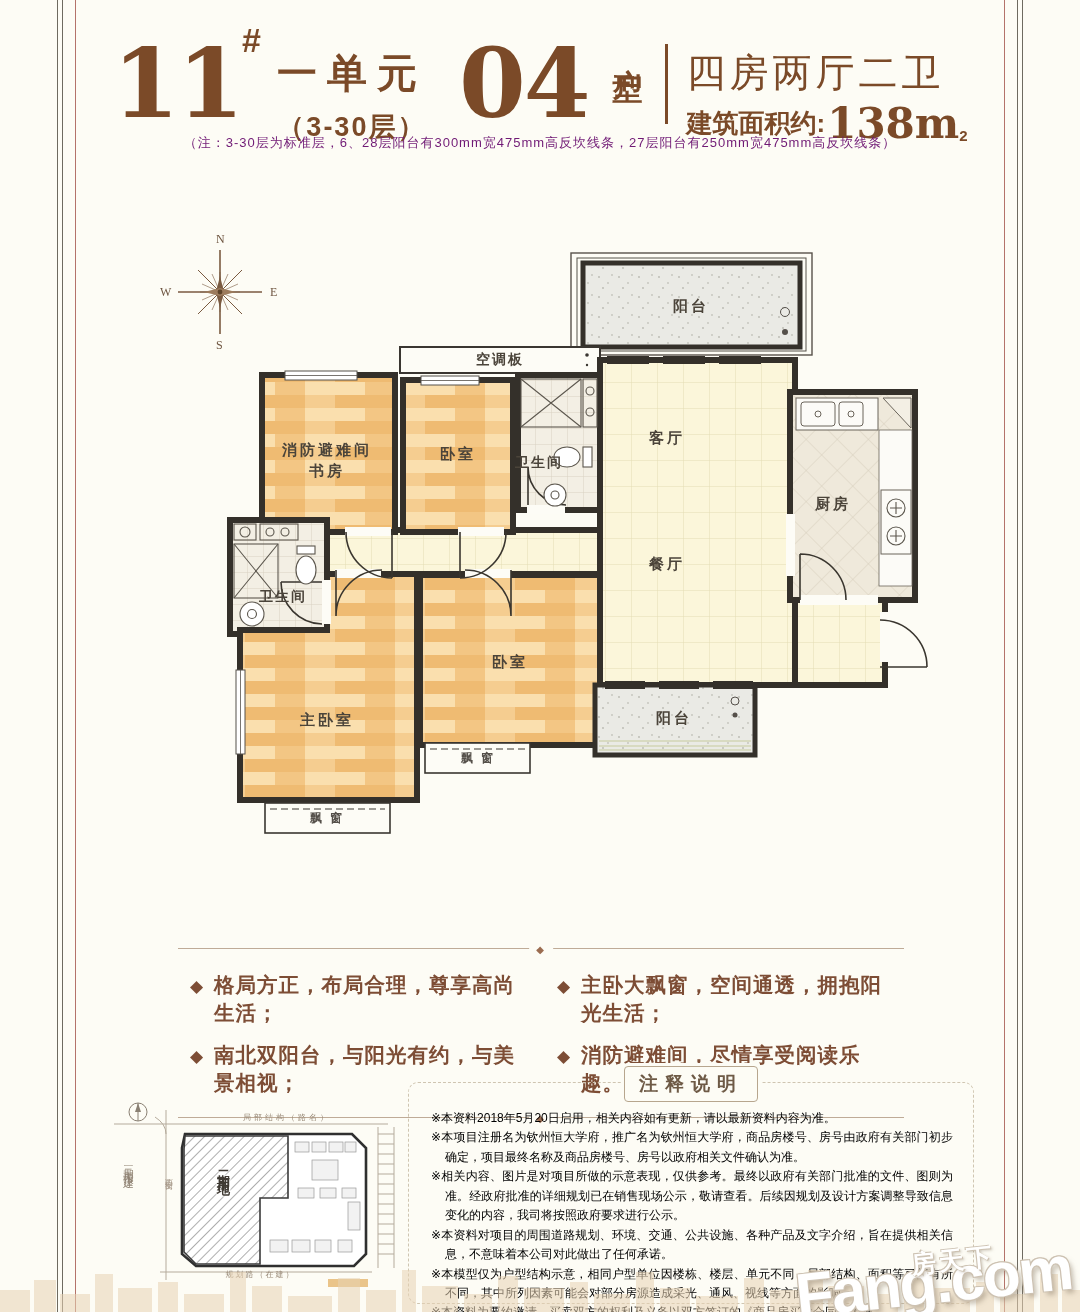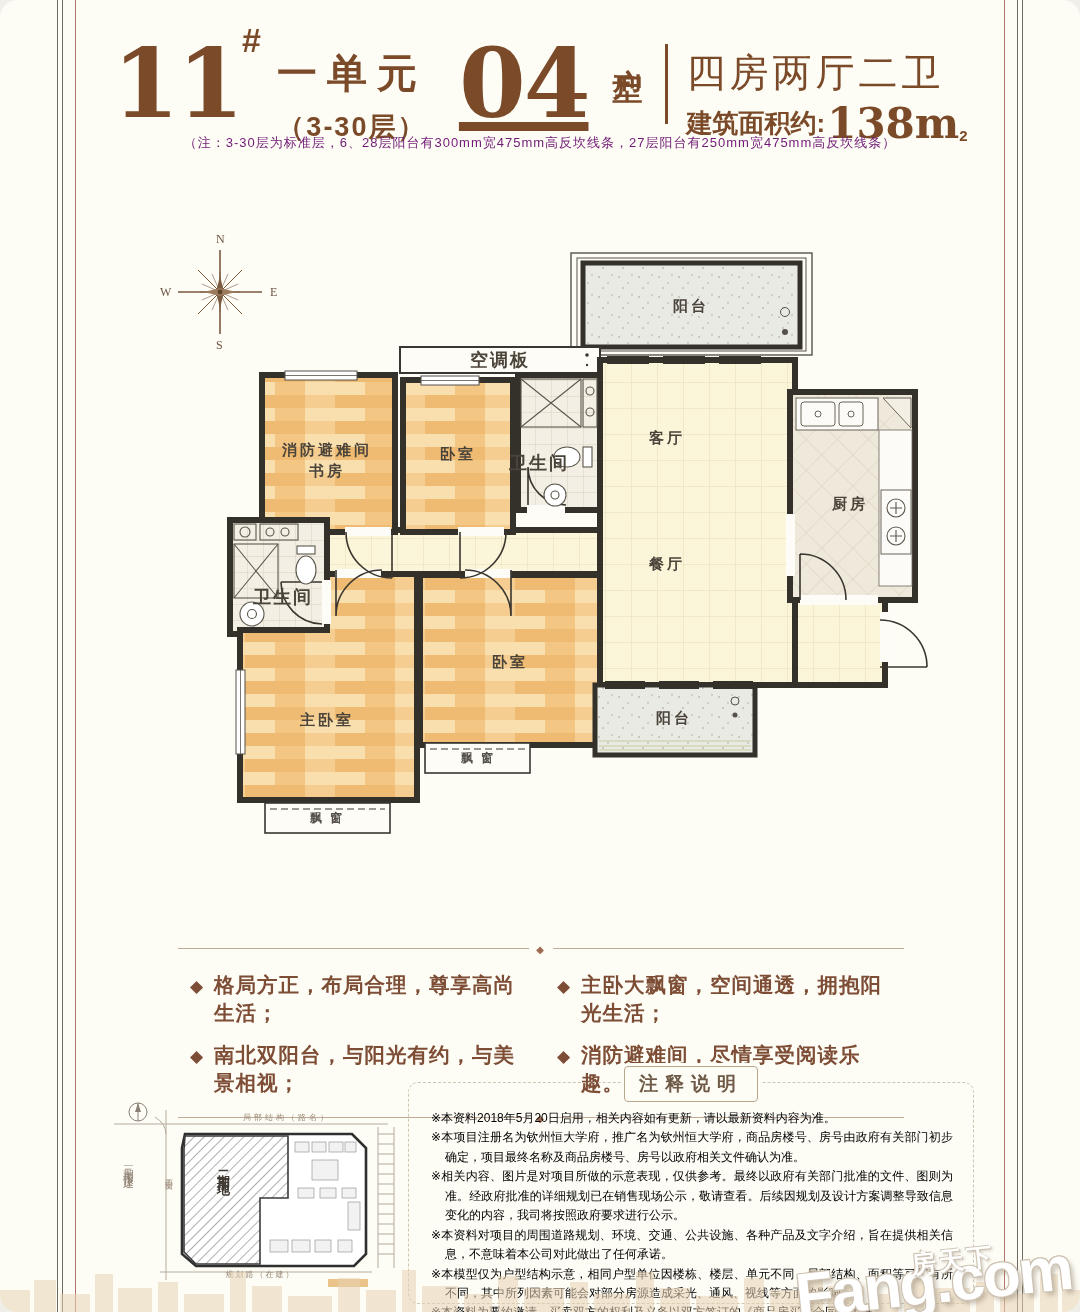--- a/index.html
+++ b/index.html
@@ -1,17 +1,17 @@
 <!DOCTYPE html>
 <html><head>
 <meta charset="utf-8">
 <style>
   html,body{margin:0;padding:0;background:#efeee9;}
   #page{position:relative;width:1080px;height:1312px;background:#fdfcf5;overflow:hidden;
-        font-family:"Liberation Sans","DejaVu Sans",sans-serif;margin:0 auto;border-radius:17px;}
+        font-family:"Liberation Sans","DejaVu Sans",sans-serif;margin:0 auto;}
   
   .vline{position:absolute;top:0;bottom:0;width:1px;}
   .vline.dark{background:#6e6a60;}
   .vline.red{background:#b4736a;}
   
   .header{position:absolute;top:38px;left:0;width:100%;display:flex;justify-content:center;
           align-items:flex-start;gap:18px;color:#7b4a28;}
   .h-num{font-family:"DejaVu Serif","Liberation Serif",serif;font-weight:700;font-size:96px;
          line-height:92px;letter-spacing:-2px;}
   .h-hash{font-size:34px;vertical-align:top;position:relative;top:-44px;font-family:"Liberation Sans",sans-serif;font-weight:700;}
@@ -29,21 +29,21 @@
   .subnote{position:absolute;top:134px;left:0;width:100%;text-align:center;font-size:13px;
            color:#701a75;letter-spacing:1px;}
   
   .compass{position:absolute;left:160px;top:232px;width:120px;height:120px;}
   .compass span{position:absolute;font-size:12px;color:#6e5540;font-family:"Liberation Serif",serif;}
   
   .plan{position:absolute;left:215px;top:252px;width:720px;height:600px;}
   .plan svg{position:absolute;left:0;top:0;}
   .rlabel{position:absolute;transform:translate(-50%,-50%);white-space:nowrap;color:#4b443a;
           font-weight:700;font-size:15px;letter-spacing:3px;}
-  .rlabel.small{font-size:18px;letter-spacing:2px;}
+  .rlabel.small{font-size:14px;letter-spacing:2px;}
   .rlabel.bay{font-size:12px;letter-spacing:8px;color:#55504a;font-weight:600;}
   .refuge{display:flex;flex-direction:column;align-items:center;line-height:21px;}
   
   .features{position:absolute;left:178px;top:948px;width:726px;}
   .f-divider{position:relative;height:1px;background:#bfab97;}
   .f-divider .orn{position:absolute;left:50%;top:50%;transform:translate(-50%,-50%);
         background:#fdfcf5;color:#9b6c50;font-size:10px;padding:0 7px;letter-spacing:2px;}
   .f-grid{display:grid;grid-template-columns:1fr 1fr;column-gap:26px;row-gap:14px;
           padding:22px 6px 20px 12px;}
   .f-item{display:flex;align-items:baseline;font-size:20.5px;font-weight:700;color:#7d4d35;letter-spacing:1px;}
@@ -88,21 +88,21 @@
   <div class="vline red" style="left:1004px"></div>
   <div class="vline dark" style="left:1017px"></div>
   <div class="vline dark" style="left:1022px"></div>
 
   <div class="header">
     <div class="h-num"><span>11</span><span class="h-hash">#</span></div>
     <div class="h-unit">
       <div class="h-unit-top">一单元</div>
       <div class="h-unit-bottom">（3-30层）</div>
     </div>
-    <div class="h-num" style="margin-left:14px;text-decoration:underline;">04</div>
+    <div class="h-num" style="margin-left:14px;">04</div>
     <div class="h-huxing">户型</div>
     <div class="h-divider"></div>
     <div class="h-right">
       <div class="h-layout">四房两厅二卫</div>
       <div class="h-area">
         <span class="h-area-label">建筑面积约:</span>
         <span class="h-area-num">138m</span>
         <sup>2</sup>
       </div>
     </div>
@@ -286,21 +286,21 @@
     <div class="rlabel" style="left:476px;top:54px">阳台</div>
     <div class="rlabel small" style="left:285px;top:108px">空调板</div>
     <div class="rlabel refuge" style="left:112px;top:208px">
       <span>消防避难间</span>
       <span>书房</span>
     </div>
     <div class="rlabel" style="left:243px;top:202px">卧室</div>
     <div class="rlabel small" style="left:324px;top:211px">卫生间</div>
     <div class="rlabel" style="left:452px;top:186px">客厅</div>
     <div class="rlabel" style="left:452px;top:312px">餐厅</div>
-    <div class="rlabel" style="left:635px;top:252px">厨房</div>
+    <div class="rlabel" style="left:618px;top:252px">厨房</div>
     <div class="rlabel small" style="left:68px;top:345px">卫生间</div>
     <div class="rlabel" style="left:112px;top:468px">主卧室</div>
     <div class="rlabel" style="left:295px;top:410px">卧室</div>
     <div class="rlabel bay" style="left:115px;top:566px">飘窗</div>
     <div class="rlabel bay" style="left:266px;top:506px">飘窗</div>
     <div class="rlabel" style="left:459px;top:466px">阳台</div>
   </div>
 
   <div class="features">
     <div class="f-divider">

